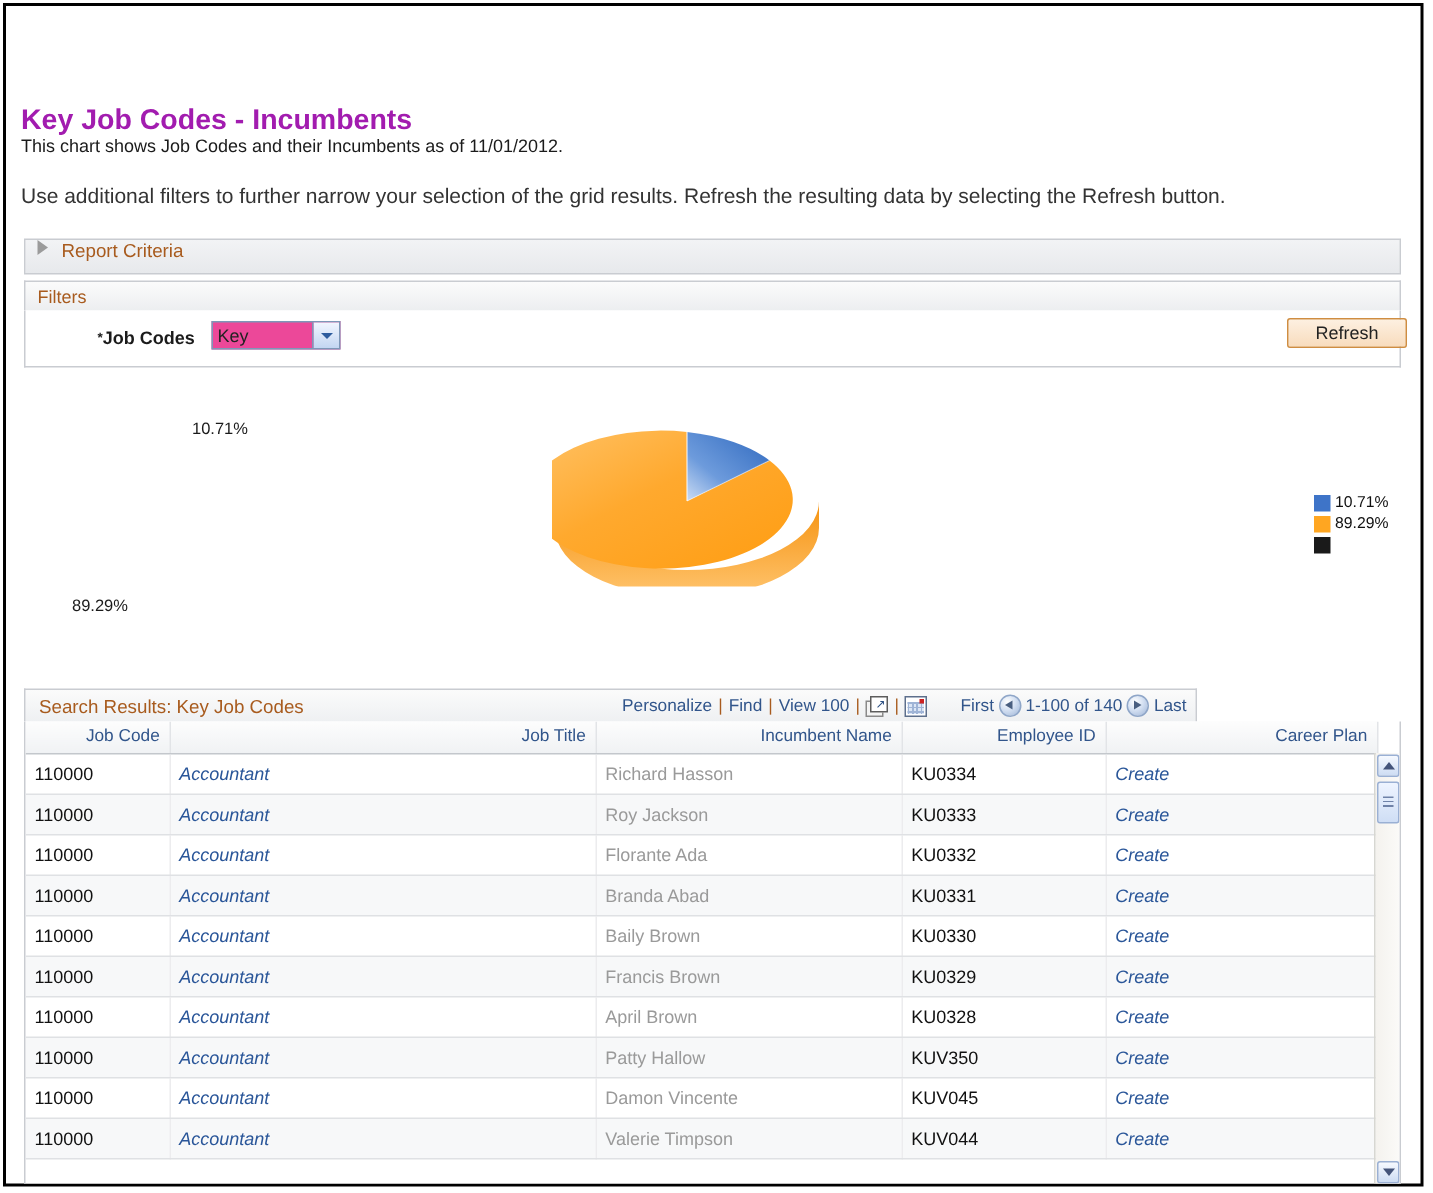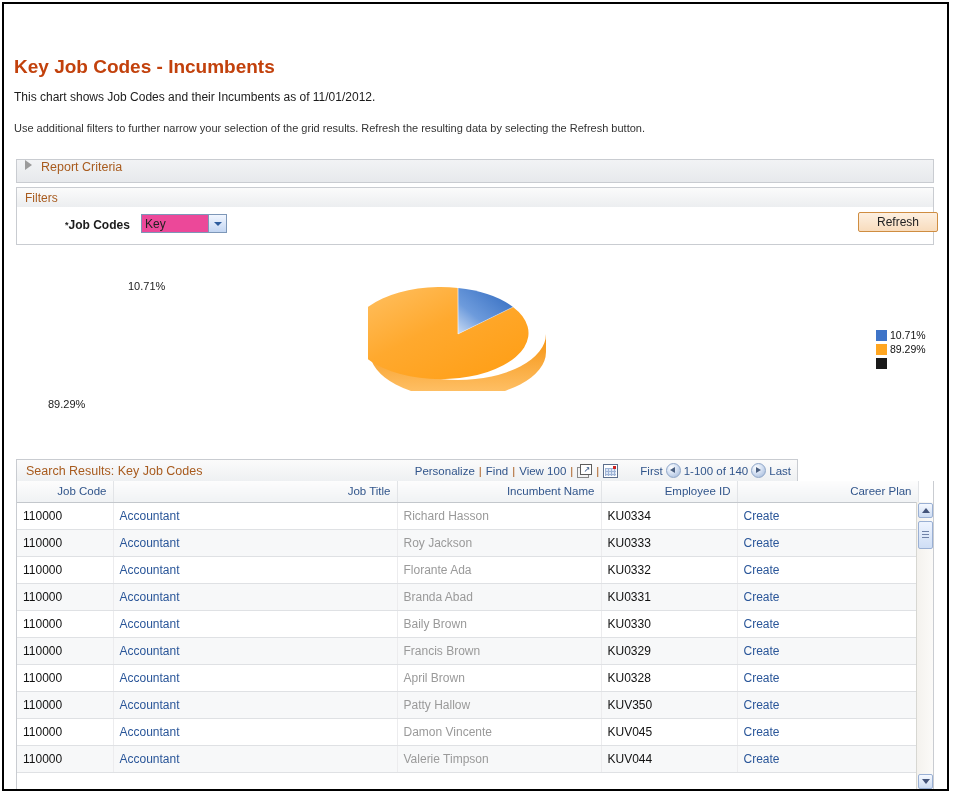--- a/index.html
+++ b/index.html
@@ -16,30 +16,30 @@
 
   
   .page-head{
     position:absolute;left:10px;top:10px;width:922px;
   }
   .breadcrumb{
     font-size:14px;color:#31558B;padding-bottom:6px;
     border-bottom:1px solid #9aa6b5;letter-spacing:.1px;
   }
   .page-title{
-    position:absolute;left:10px;top:52px;width:900px;
-    font-size:19px;color:#c2410c;font-weight:bold;letter-spacing:0px;
+    position:absolute;left:10px;top:66px;width:900px;
+    font-size:19px;color:#a21caf;font-weight:bold;letter-spacing:0px;
   }
   .sub-bold{
     position:absolute;left:10px;top:86px;width:900px;
     font-size:12px;font-weight:normal;color:#1b1b1b;
   }
   .sub-plain{
     position:absolute;left:10px;top:118px;width:920px;
-    font-size:11px;color:#333;
+    font-size:14px;color:#333;
   }
 
   
   .criteria-bar{
     position:absolute;left:12px;top:155px;width:918px;height:24px;
     background:linear-gradient(#f2f3f5,#e7e9ec);
     border:1px solid #c9ccd1;box-sizing:border-box;
     display:flex;align-items:flex-start;
   }
   .tri{
@@ -186,21 +186,21 @@
   }
   table.grid td{
     font-size:12px;padding:6px;border-bottom:1px solid #dfe1e4;
     border-right:1px solid #ececee;white-space:nowrap;overflow:hidden;
   }
   tr.r-odd td{background:#ffffff;}
   tr.r-even td{background:#f7f8f9;}
   td.c-code{color:#111;}
   td.c-name{color:#9a9a9a;}
   td.c-emp{color:#111;}
-  a.cell-link{color:#2a5699;text-decoration:none;cursor:pointer;}
+  a.cell-link{color:#2a5699;text-decoration:none;cursor:pointer;font-style:italic;}
 
   .vscroll{
     position:absolute;right:0px;top:21px;width:17px;bottom:0px;
     background:linear-gradient(to right,#f4f2ee,#fbfaf8);
     border-left:1px solid #d7d7d2;box-sizing:border-box;
   }
   .sb-btn{
     position:absolute;left:1px;width:15px;height:15px;
     background:linear-gradient(#f6f9ff,#cddcf3);
     border:1px solid #9ab0d4;box-sizing:border-box;border-radius:2px;

